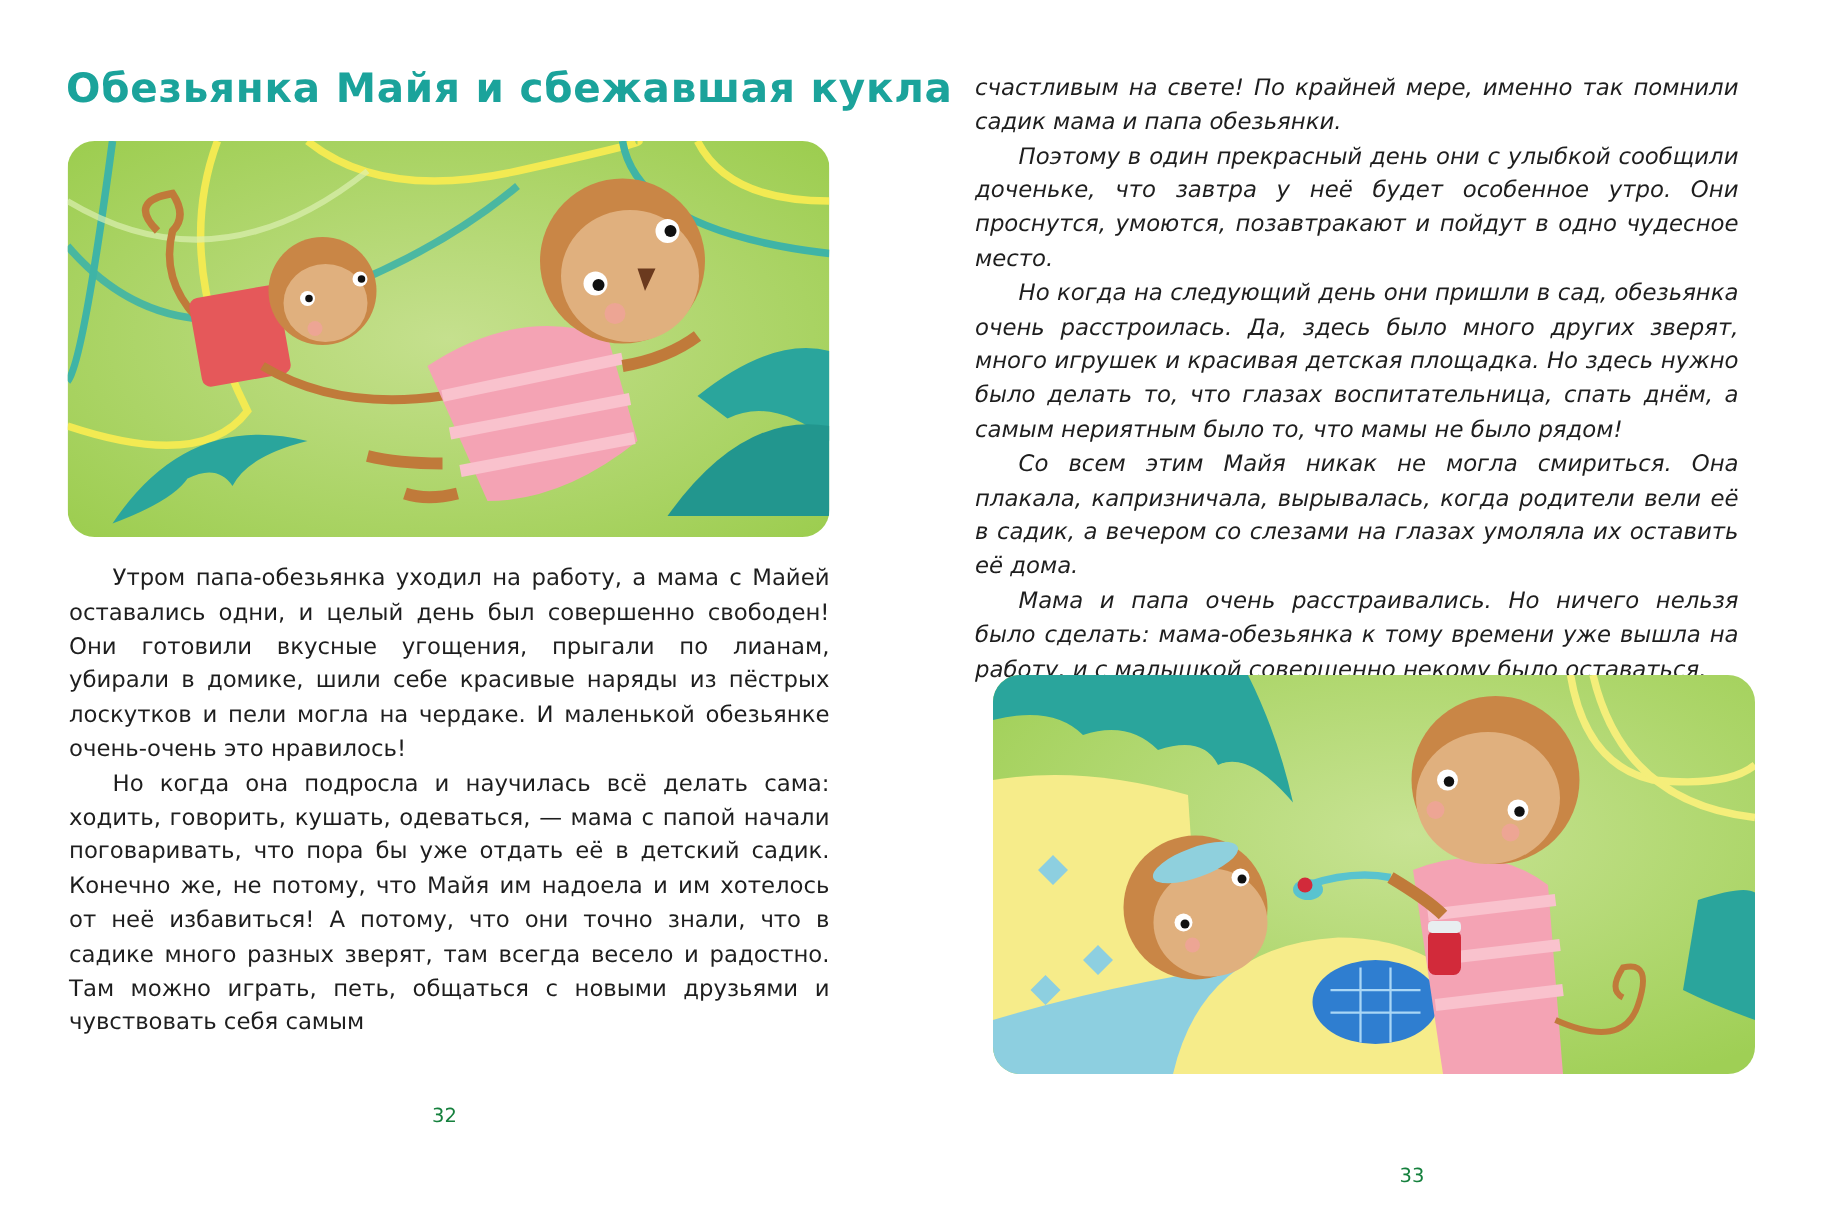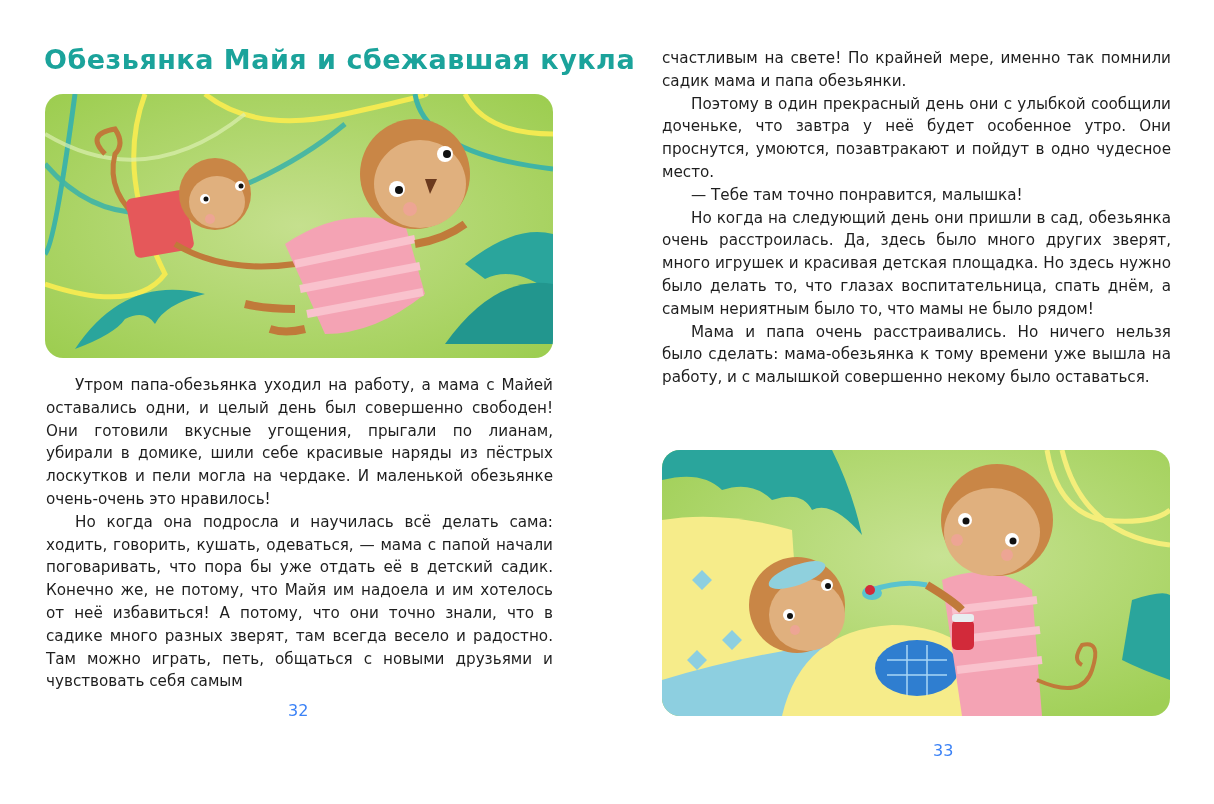--- a/index.html
+++ b/index.html
@@ -9,21 +9,21 @@
   .page-left { left:0; width:607px; }
   .page-right { left:607px; width:607px; }
   .title { position:absolute; left:44px; top:44px; width:520px; margin:0;
            font-family:"DejaVu Sans", sans-serif; font-weight:bold; font-size:27px;
            color:#1ba39b; letter-spacing:0.5px; white-space:nowrap; }
   .illus { position:absolute; border-radius:18px; overflow:hidden; }
   .illus svg { display:block; width:100%; height:100%; }
   .text { position:absolute; margin:0; font-size:15.2px; line-height:22.8px; text-align:justify; }
   .text p { margin:0; text-indent:29px; }
   .text p.noindent { text-indent:0; }
-  .pnum { position:absolute; top:701px; font-size:16px; color:#3b82f6; }
+  .pnum { position:absolute; top:737px; font-size:13px; color:#15803d; }
 </style>
 </head>
 <body>
 
 <div class="page page-left">
   <h1 class="title">Обезьянка Майя и сбежавшая кукла</h1>
 
   <div class="illus" style="left:45px; top:94px; width:508px; height:264px;">
     <svg viewBox="0 0 508 264" preserveAspectRatio="none">
       <defs>
@@ -74,25 +74,25 @@
 
   <div class="text" style="left:46px; top:374px; width:507px;">
     <p>Утром папа-обезьянка уходил на работу, а мама с Майей оставались одни, и целый день был совершенно свободен! Они готовили вкусные угощения, прыгали по лианам, убирали в домике, шили себе красивые наряды из пёстрых лоскутков и пели могла на чердаке. И маленькой обезьянке очень-очень это нравилось!</p>
     <p>Но когда она подросла и научилась всё делать сама: ходить, говорить, кушать, одеваться, — мама с папой начали поговаривать, что пора бы уже отдать её в детский садик. Конечно же, не потому, что Майя им надоела и им хотелось от неё избавиться! А потому, что они точно знали, что в садике много разных зверят, там всегда весело и радостно. Там можно играть, петь, общаться с новыми друзьями и чувствовать себя самым</p>
   </div>
 
   <div class="pnum" style="left:288px;">32</div>
 </div>
 
 <div class="page page-right">
-  <div class="text" style="left:55px; top:47px; width:509px;">
+  <div class="text" style="left:43px; top:47px; width:509px;font-style:italic;">
     <p class="noindent">счастливым на свете! По крайней мере, именно так помнили садик мама и папа обезьянки.</p>
     <p>Поэтому в один прекрасный день они с улыбкой сообщили доченьке, что завтра у неё будет особенное утро. Они проснутся, умоются, позавтракают и пойдут в одно чудесное место.</p>
-    <p>— Тебе там точно понравится, малышка!</p>
     <p>Но когда на следующий день они пришли в сад, обезьянка очень расстроилась. Да, здесь было много других зверят, много игрушек и красивая детская площадка. Но здесь нужно было делать то, что глазах воспитательница, спать днём, а самым нериятным было то, что мамы не было рядом!</p>
+    <p>Со всем этим Майя никак не могла смириться. Она плакала, капризничала, вырывалась, когда родители вели её в садик, а вечером со слезами на глазах умоляла их оставить её дома.</p>
     <p>Мама и папа очень расстраивались. Но ничего нельзя было сделать: мама-обезьянка к тому времени уже вышла на работу, и с малышкой совершенно некому было оставаться.</p>
   </div>
 
   <div class="illus" style="left:55px; top:450px; width:508px; height:266px;">
     <svg viewBox="0 0 508 266" preserveAspectRatio="none">
       <defs>
         <radialGradient id="bg2" cx="55%" cy="40%" r="70%">
           <stop offset="0" stop-color="#c8e394"></stop>
           <stop offset="1" stop-color="#9fcf55"></stop>
         </radialGradient>

